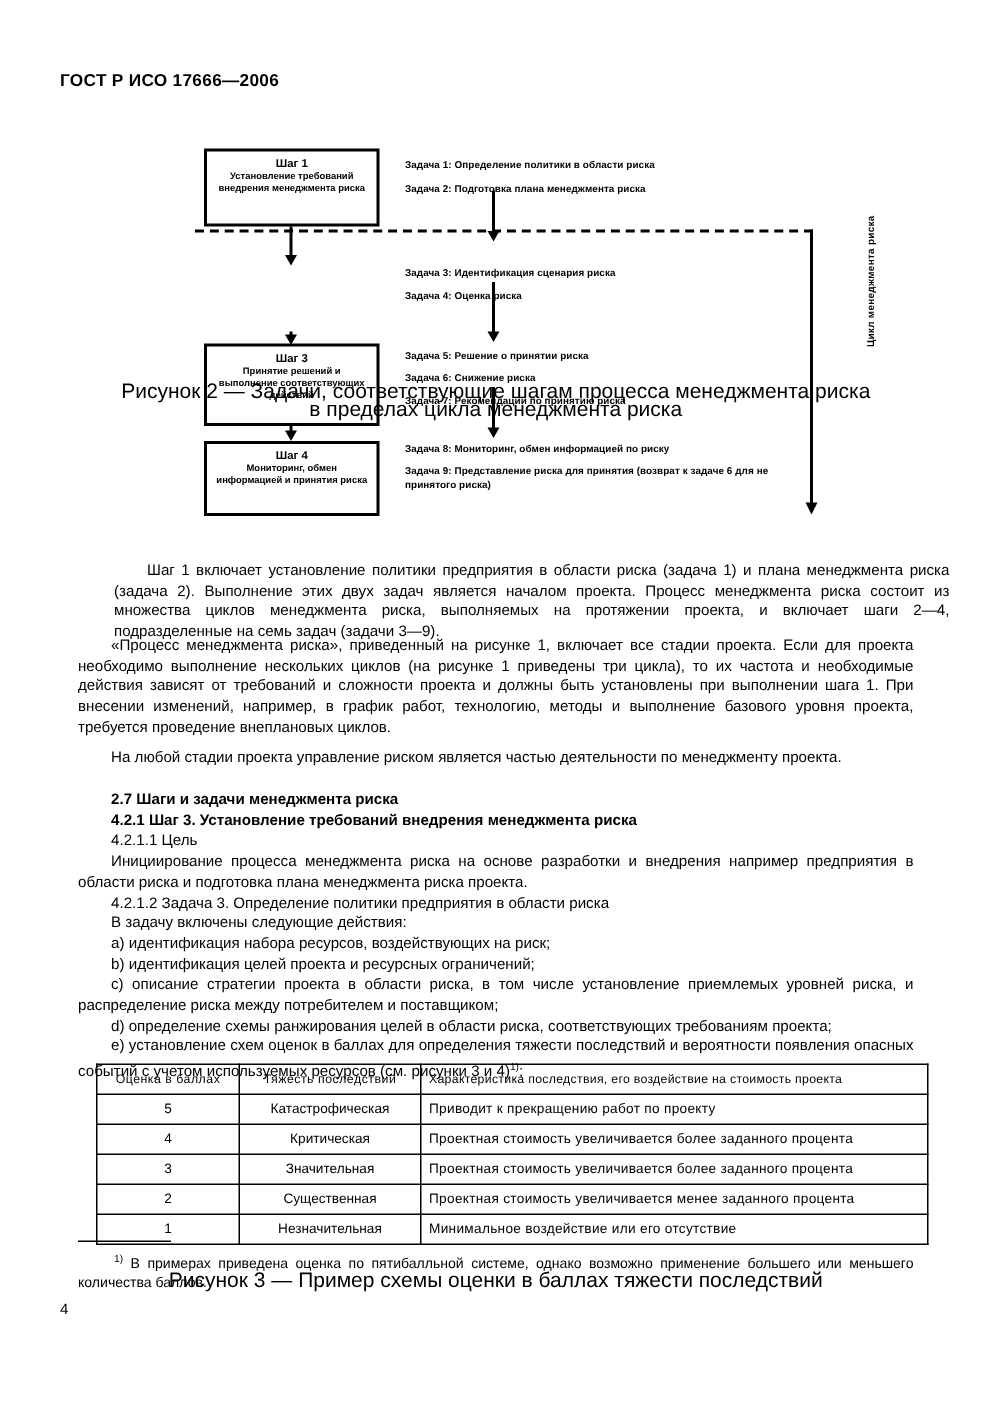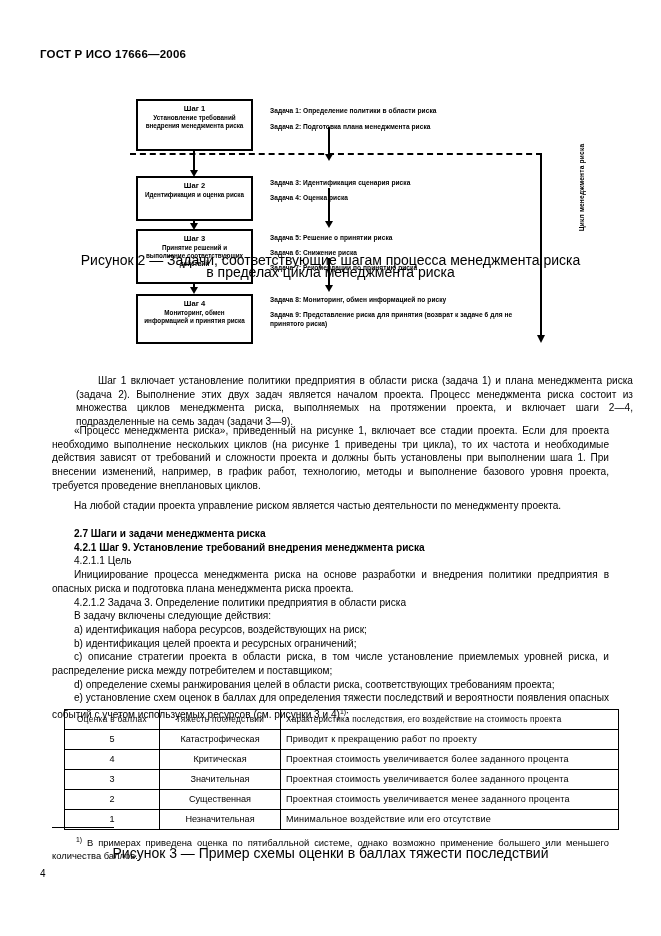--- a/index.html
+++ b/index.html
@@ -277,24 +277,20 @@
 
     <div class="dashed-line"></div>
 
     <div class="cycle-bar"></div>
     <div class="cycle-label">Цикл менеджмента риска</div>
 
     <div class="step-box" id="box1">
       <span class="step-title">Шаг 1</span>
       <span class="step-desc">Установление требований внедрения менеджмента риска</span>
     </div>
-    <div class="step-box" id="box2">
-      <span class="step-title">Шаг 2</span>
-      <span class="step-desc">Идентификация и оценка риска</span>
-    </div>
     <div class="step-box" id="box3">
       <span class="step-title">Шаг 3</span>
       <span class="step-desc">Принятие решений и выполнение соответствующих действий</span>
     </div>
     <div class="step-box" id="box4">
       <span class="step-title">Шаг 4</span>
       <span class="step-desc">Мониторинг, обмен информацией и принятия риска</span>
     </div>
 
     <div class="vconn" id="conn1"></div>
@@ -331,23 +327,23 @@
   <div class="body-block" style="top:424px;">
     <p class="indent">«Процесс менеджмента риска», приведенный на рисунке 1, включает все стадии проекта. Если для проекта необходимо выполнение нескольких циклов (на рисунке 1 приведены три цикла), то их частота и необходимые действия зависят от требований и сложности проекта и должны быть установлены при выполнении шага 1. При внесении изменений, например, в график работ, технологию, методы и выполнение базового уровня проекта, требуется проведение внеплановых циклов.</p>
   </div>
 
   <div class="body-block" style="top:499px;">
     <p class="indent">На любой стадии проекта управление риском является частью деятельности по менеджменту проекта.</p>
   </div>
 
   <div class="body-block" style="top:527px;">
     <h4 class="sec-head">2.7 Шаги и задачи менеджмента риска</h4>
-    <h4 class="sec-head">4.2.1 Шаг 9. Установление требований внедрения менеджмента риска</h4>
+    <h4 class="sec-head">4.2.1 Шаг 3. Установление требований внедрения менеджмента риска</h4>
     <p class="sub-head">4.2.1.1 Цель</p>
-    <p class="indent">Инициирование процесса менеджмента риска на основе разработки и внедрения политики предприятия в опасных риска и подготовка плана менеджмента риска проекта.</p>
+    <p class="indent">Инициирование процесса менеджмента риска на основе разработки и внедрения например предприятия в области риска и подготовка плана менеджмента риска проекта.</p>
     <p class="sub-head">4.2.1.2 Задача 3. Определение политики предприятия в области риска</p>
     <p class="list-item">В задачу включены следующие действия:</p>
     <p class="list-item">a) идентификация набора ресурсов, воздействующих на риск;</p>
     <p class="list-item">b) идентификация целей проекта и ресурсных ограничений;</p>
     <p class="list-item">c) описание стратегии проекта в области риска, в том числе установление приемлемых уровней риска, и распределение риска  между потребителем и поставщиком;</p>
     <p class="list-item">d) определение схемы ранжирования целей в области риска, соответствующих требованиям проекта;</p>
     <p class="list-item"><span>e) установление схем оценок в баллах для определения тяжести последствий и вероятности появления опасных событий с учетом используемых ресурсов (см. рисунки 3  и 4)</span><sup class="fnref">1)</sup><span>;</span></p>
   </div>
 
   <table class="score-table">

